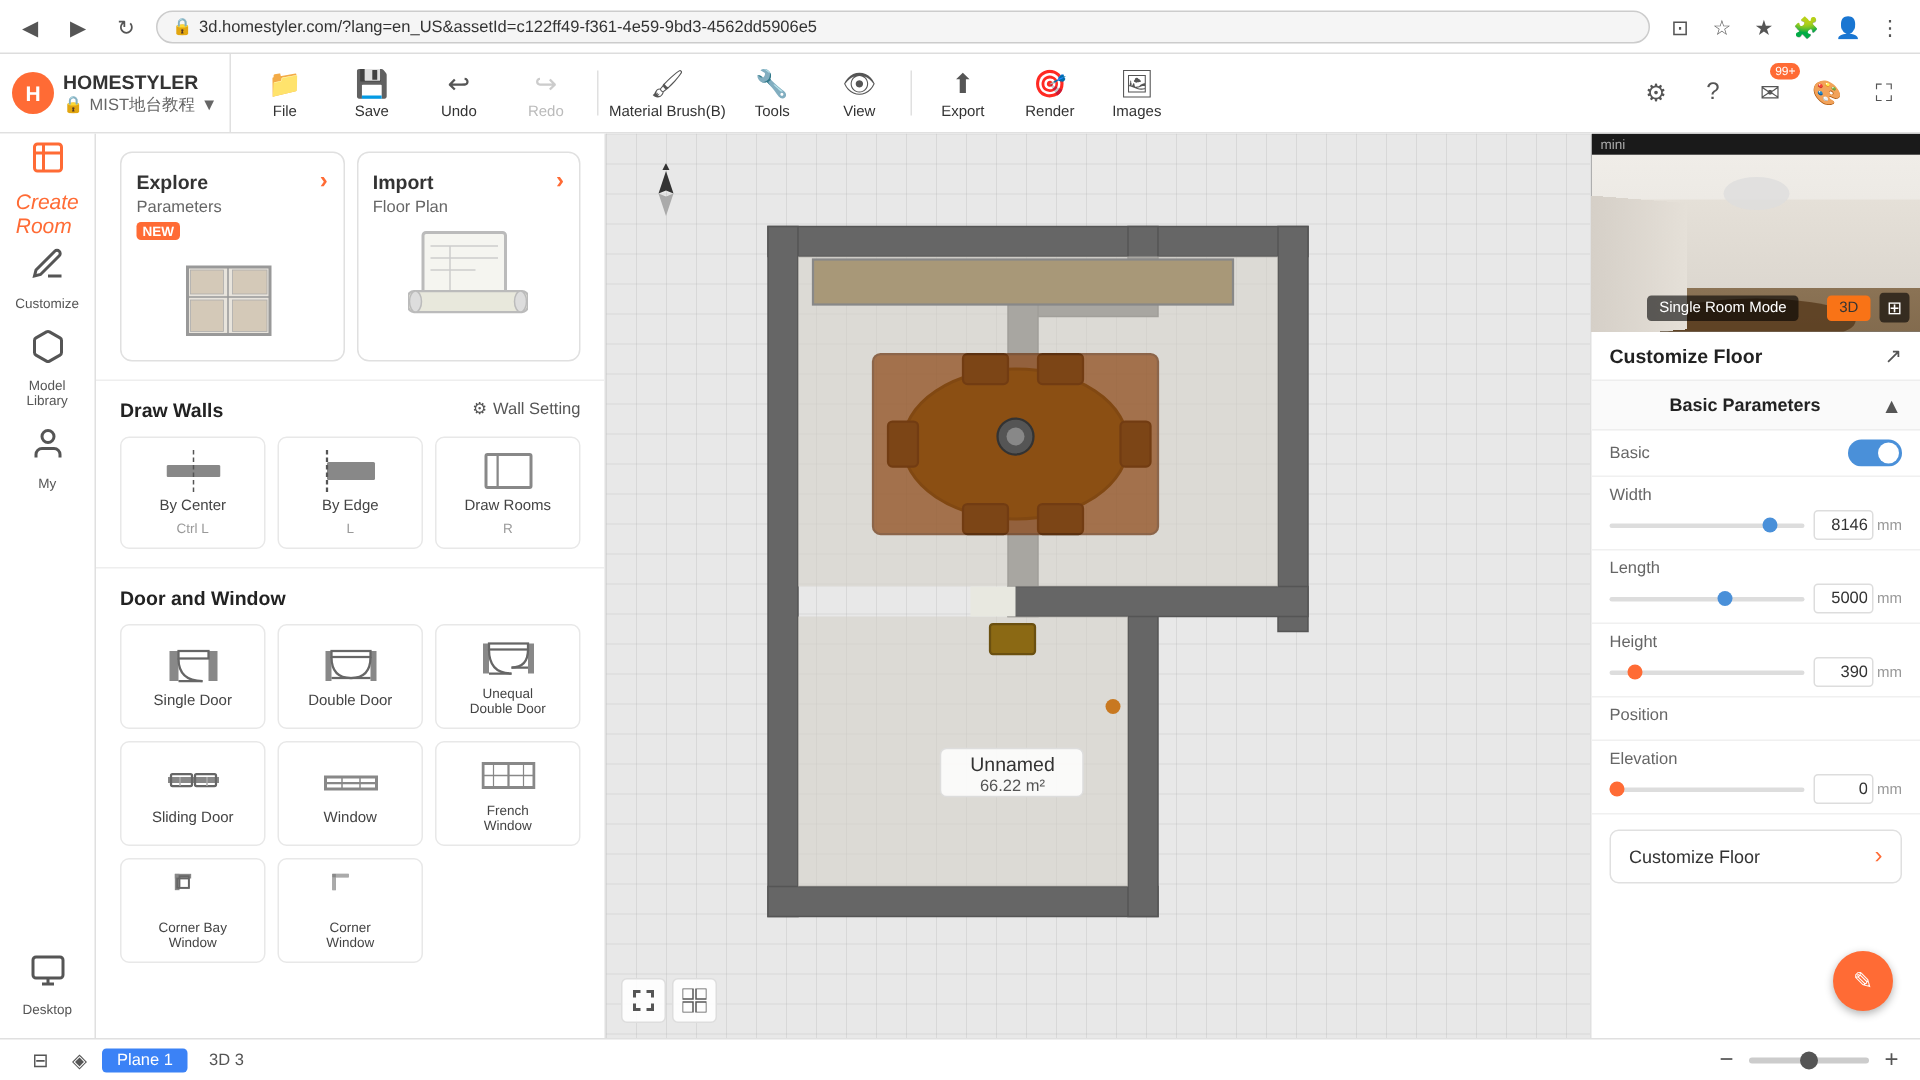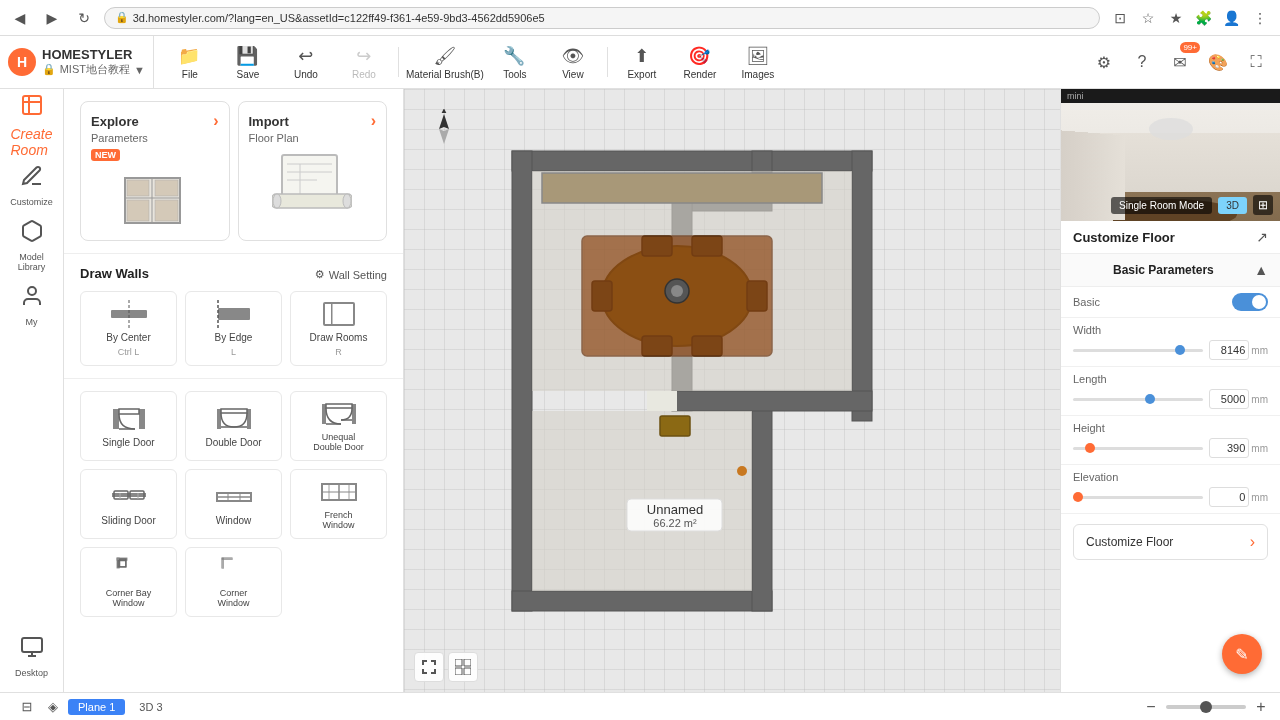--- a/index.html
+++ b/index.html
@@ -130,21 +130,21 @@
       cursor: pointer;
       position: relative;
       overflow: hidden;
     }
     .create-card-title { font-size: 13px; font-weight: bold; color: #333; display: flex; align-items: center; justify-content: space-between; }
     .create-card-subtitle { font-size: 11px; color: #666; margin-top: 2px; }
     .create-card-img { height: 60px; display: flex; align-items: center; justify-content: center; margin-top: 8px; }
     .new-badge { background: #ff6b35; color: #fff; font-size: 9px; font-weight: bold; padding: 1px 4px; border-radius: 3px; }
 
     
-    .section-header { display: flex; align-items: flex-end; justify-content: space-between; margin-bottom: 10px; }
+    .section-header { display: flex; align-items: flex-start; justify-content: space-between; margin-bottom: 10px; }
     .section-title { font-size: 13px; font-weight: bold; color: #222; }
     .wall-setting-btn { display: flex; align-items: center; gap: 4px; font-size: 11px; color: #555; cursor: pointer; border: none; background: none; }
     .tool-grid { display: grid; grid-template-columns: repeat(3, 1fr); gap: 8px; }
     .tool-item {
       display: flex;
       flex-direction: column;
       align-items: center;
       justify-content: center;
       padding: 8px 4px;
       border: 1px solid #e8e8e8;
@@ -233,21 +233,21 @@
     }
     .preview-mode-btn {
       background: rgba(0,0,0,0.6);
       color: #fff;
       border: none;
       border-radius: 3px;
       font-size: 10px;
       padding: 3px 8px;
       cursor: pointer;
     }
-    .preview-mode-btn.active { background: #7dd3fc; color: #333; }
+    .preview-mode-btn.active { background: #f97316; color: #333; margin-left: 13px; }
     .preview-expand-btn { background: rgba(0,0,0,0.6); color: #fff; border: none; border-radius: 3px; font-size: 12px; padding: 3px 5px; cursor: pointer; }
 
     .customize-floor-header {
       padding: 8px 12px;
       display: flex;
       align-items: center;
       justify-content: space-between;
       border-bottom: 1px solid #eee;
     }
     .customize-floor-title { font-size: 13px; font-weight: bold; color: #222; }
@@ -537,20 +537,23 @@
             <rect x="3" y="3" width="30" height="22" fill="none" stroke="#888" stroke-width="2" rx="1"></rect>
             <rect x="10" y="3" width="1.5" height="22" fill="#888"></rect>
           </svg>
           <span>Draw Rooms</span>
           <span class="tool-shortcut">R</span>
         </div>
       </div>
     </div>
 
     <div class="panel-section" style="border-top:1px solid #eee;">
+      <div class="section-header">
+        <span class="section-title">Door and Window</span>
+      </div>
       <div class="dw-grid">
 
         <div class="tool-item">
           <svg class="tool-svg" viewBox="0 0 36 28">
             <rect x="2" y="4" width="6" height="20" fill="#888"></rect>
             <rect x="28" y="4" width="6" height="20" fill="#888"></rect>
             <rect x="8" y="4" width="20" height="5" fill="none" stroke="#666" stroke-width="1.5"></rect>
             <path d="M8 9 Q8 24 24 24" fill="none" stroke="#666" stroke-width="1.5"></path>
             <line x1="8" y1="24" x2="24" y2="24" stroke="#666" stroke-width="1.5"></line>
           </svg>
@@ -775,20 +778,23 @@
       <div class="param-label">Height</div>
       <div class="param-control">
         <input type="range" class="param-slider" value="10" min="0" max="100" style="flex: 1 1 0%;">
         <div class="param-value-box">
           <input type="text" class="param-value" value="390" style="">
           <span class="param-unit">mm</span>
         </div>
       </div>
     </div>
 
+    <div class="param-row">
+      <div class="param-label">Position</div>
+    </div>
 
     <div class="param-row">
       <div class="param-label">Elevation</div>
       <div class="param-control">
         <input type="range" class="param-slider" value="0" min="0" max="100" style="flex: 1 1 0%;">
         <div class="param-value-box">
           <input type="text" class="param-value" value="0" style="">
           <span class="param-unit">mm</span>
         </div>
       </div>

